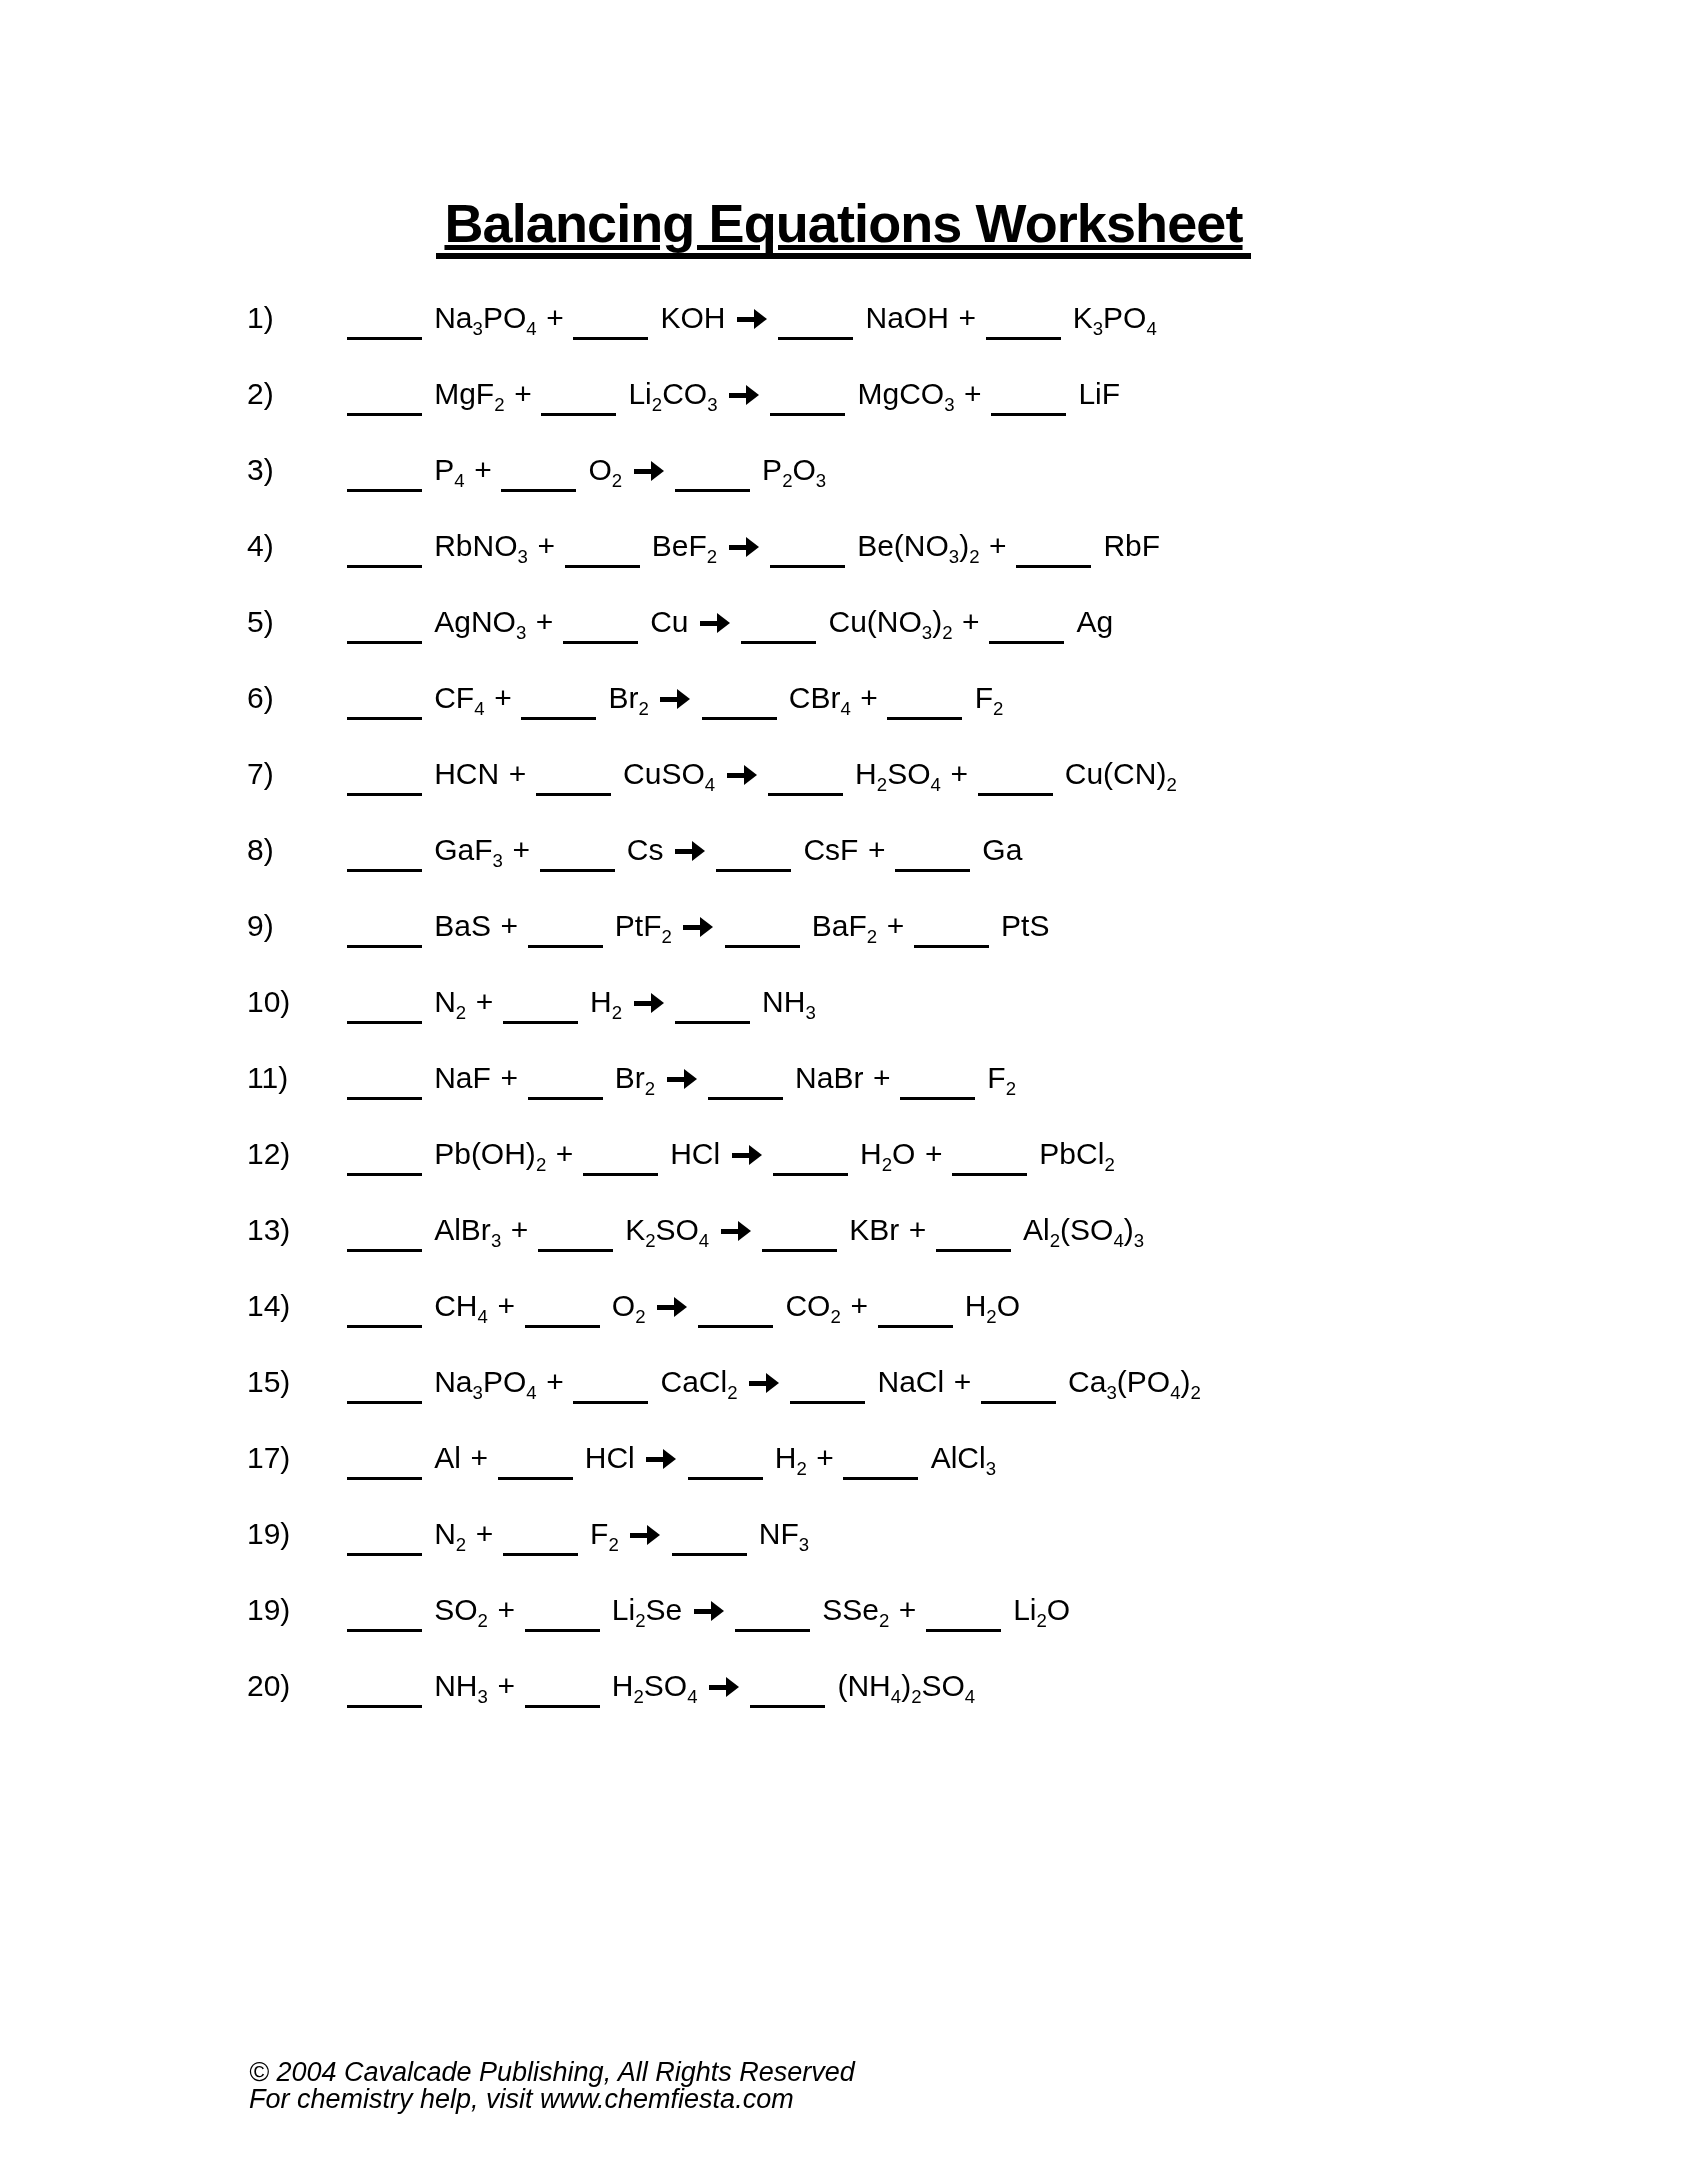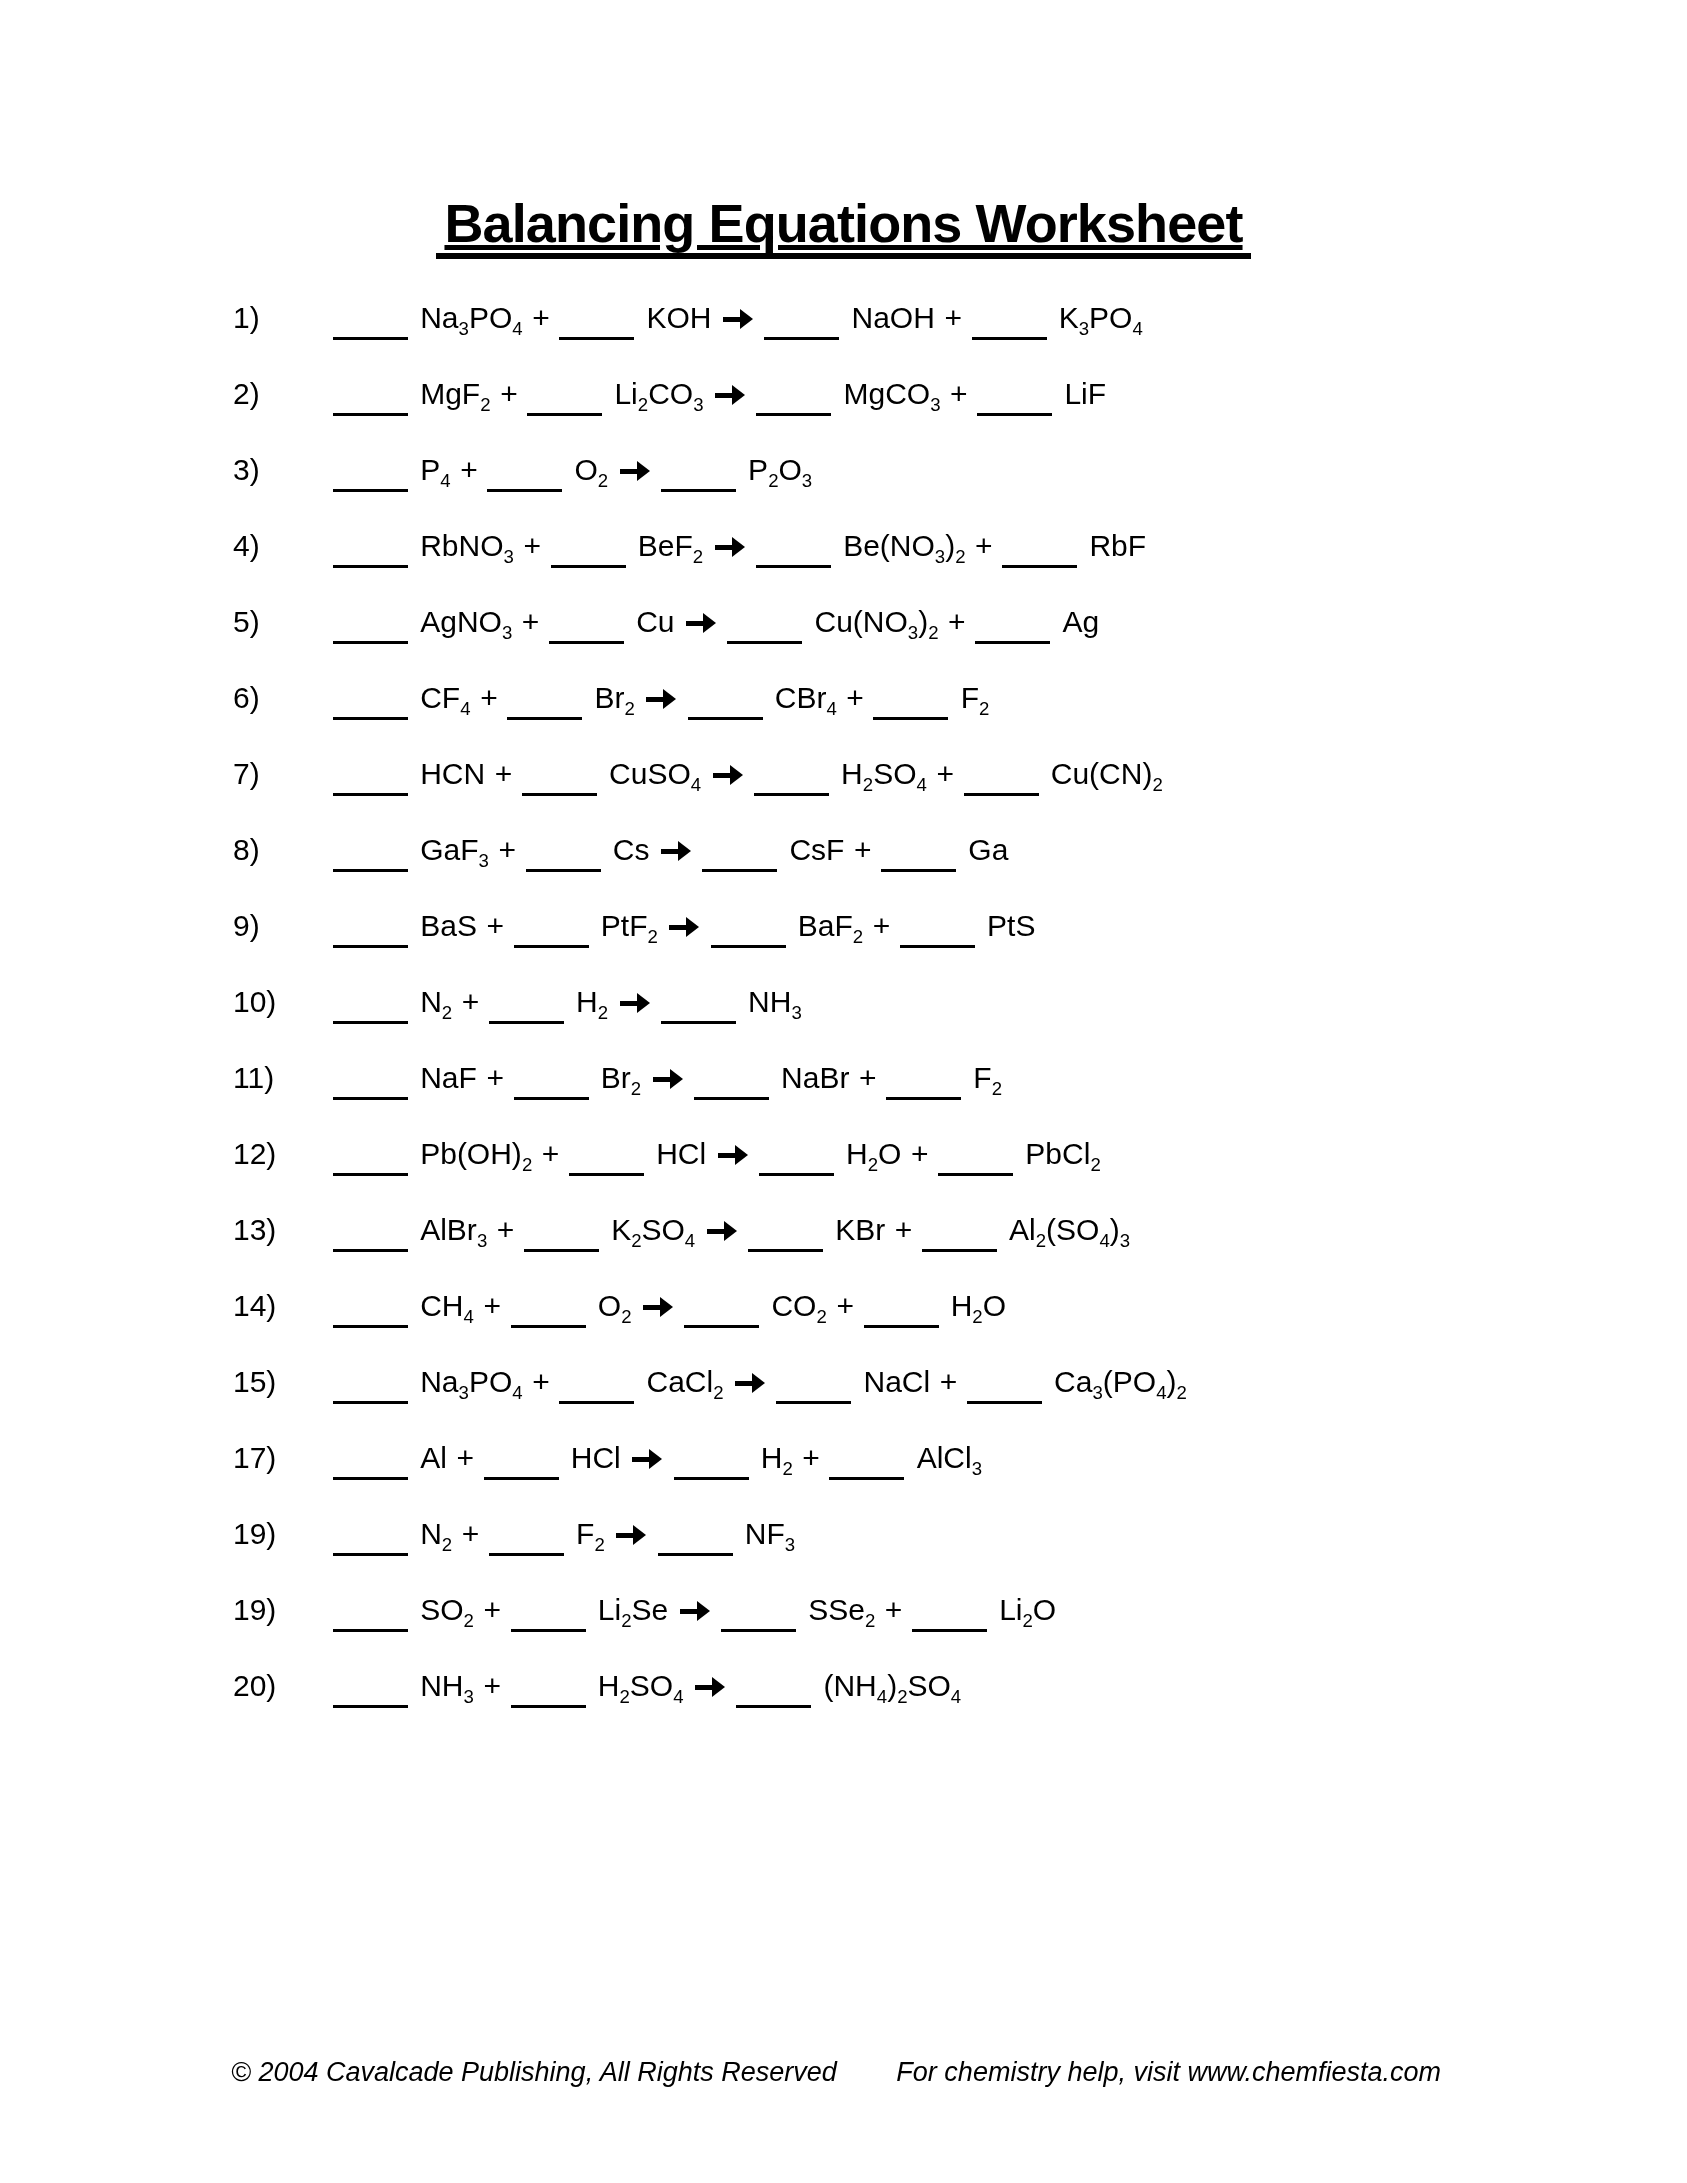--- a/index.html
+++ b/index.html
@@ -25,21 +25,21 @@
     font-size: 54px;
     font-weight: 700;
     letter-spacing: -0.9px;
     border-bottom: 6.1px solid #000;
     padding: 0 8.7px 2.6px 8.7px;
     text-decoration: underline;
   }
   .equations {
     position: absolute;
     top: 280px;
-    left: 233px;
+    left: 247px;
   }
   .eq-row {
     height: 76px;
     line-height: 76px;
     font-size: 30px;
     white-space: nowrap;
   }
   .eq-num { display: inline-block; width: 100px; }
   .blank {
     display: inline-block;
@@ -69,27 +69,28 @@
     position: absolute;
     right: 0; top: 0;
     width: 0; height: 0;
     border-top: 10.5px solid transparent;
     border-bottom: 10.5px solid transparent;
     border-left: 13px solid #000;
   }
   .footer {
     position: absolute;
     top: 2059px;
-    left: 231px;
+    left: 249px;
     right: 246px;
     display: flex;
     justify-content: space-between;
     font-style: italic;
     font-size: 27px;
     line-height: 1;
+    flex-direction: column;
   }
 </style>
 </head>
 <body>
 
 <div class="page">
 
   <div class="title-wrap">
     <span class="title-text">Balancing Equations Worksheet</span>
   </div>

